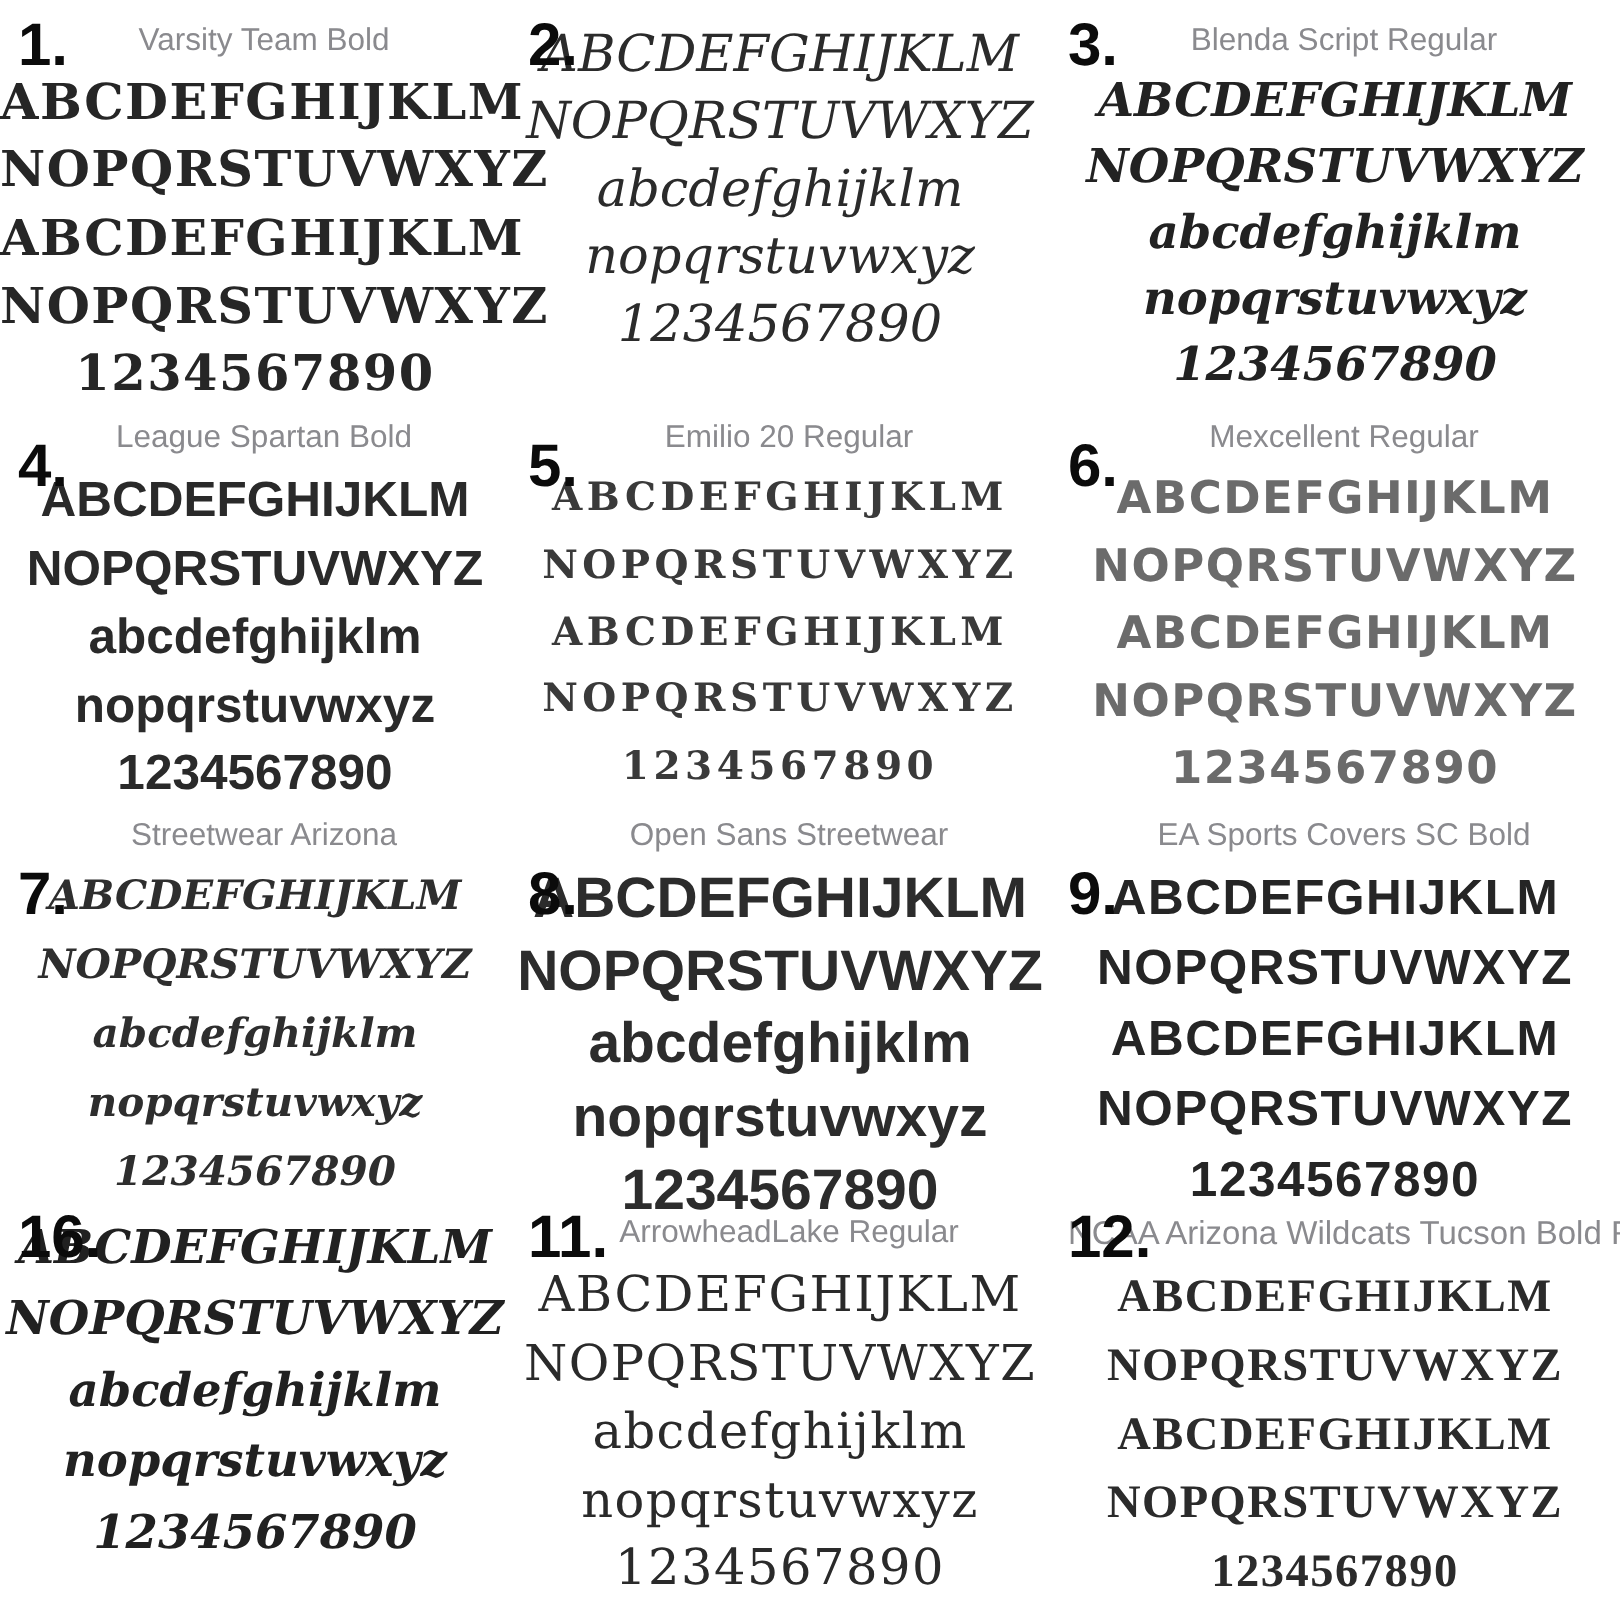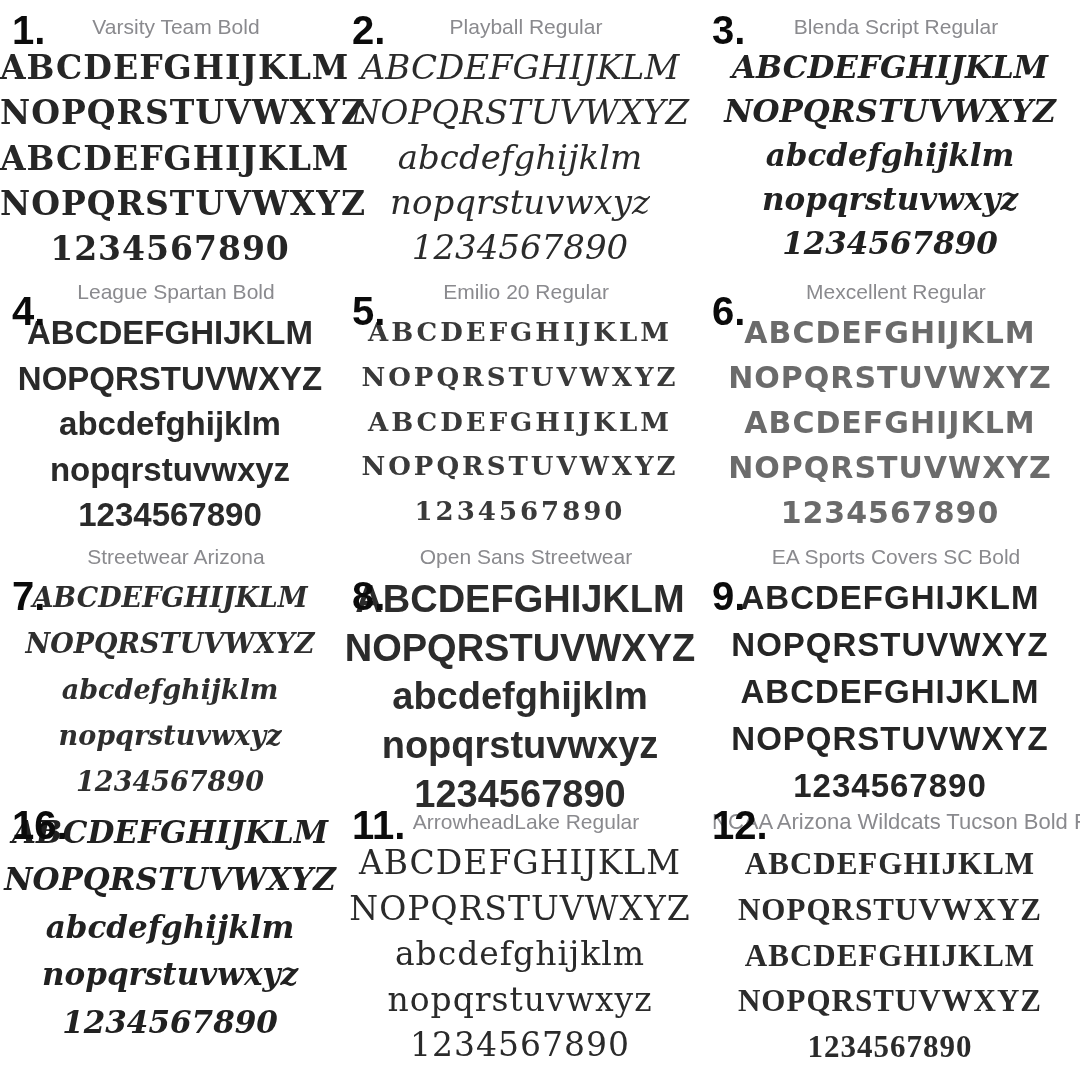--- a/index.html
+++ b/index.html
@@ -70,21 +70,20 @@
       <div class="ln">ABCDEFGHIJKLM</div>
       <div class="ln">NOPQRSTUVWXYZ</div>
       <div class="ln">ABCDEFGHIJKLM</div>
       <div class="ln">NOPQRSTUVWXYZ</div>
       <div class="ln">1234567890</div>
     </div>
   </section>
 
   <section class="cell">
     <div class="num">2.</div>
-    <div class="fname">Playball Regular</div>
     <div class="lines f2">
       <div class="ln">ABCDEFGHIJKLM</div>
       <div class="ln">NOPQRSTUVWXYZ</div>
       <div class="ln">abcdefghijklm</div>
       <div class="ln">nopqrstuvwxyz</div>
       <div class="ln">1234567890</div>
     </div>
   </section>
 
   <section class="cell">

